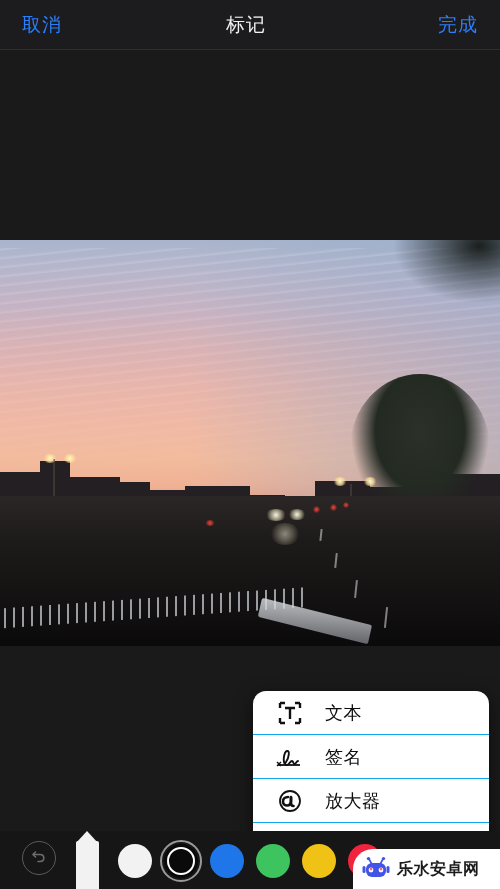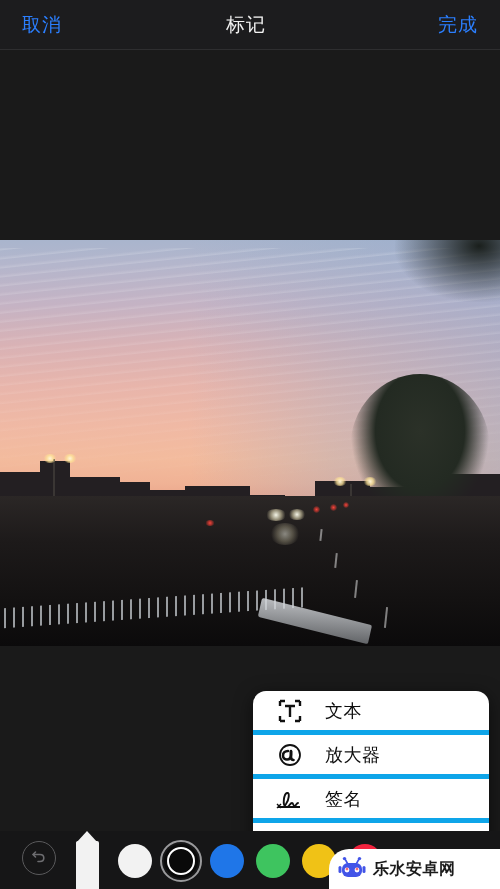--- a/index.html
+++ b/index.html
@@ -214,21 +214,21 @@
     border-radius: 13px;
     overflow: hidden;
     box-shadow: 0 4px 18px rgba(0,0,0,.55);
     z-index: 5;
   }
   .popup-row {
     display: flex;
     align-items: center;
     height: 44px;
     padding: 0 0 0 20px;
-    border-bottom: 5px solid #0ea5e9;
+    border-bottom: 1px solid #0ea5e9;
     cursor: pointer;
     box-sizing: border-box;
   }
   .popup-row .ico {
     width: 34px;
     display: flex;
     align-items: center;
     justify-content: center;
     flex: 0 0 auto;
   }
@@ -334,21 +334,21 @@
     border-radius: 50%;
     border: 2px solid #ffffff;
     box-sizing: border-box;
   }
 
   
   .watermark {
     position: absolute;
     right: 0;
     bottom: 0;
-    width: 171px;
+    width: 147px;
     height: 40px;
     background: #ffffff;
     border-top-left-radius: 20px;
     display: flex;
     align-items: center;
     padding-left: 8px;
     box-sizing: border-box;
     z-index: 9;
   }
   .wm-bot {
@@ -433,37 +433,37 @@
             <path d="M3 3 h5 M3 3 v5 M23 3 h-5 M23 3 v5 M3 23 h5 M3 23 v-5 M23 23 h-5 M23 23 v-5" stroke="#111" stroke-width="2.4" fill="none" stroke-linecap="butt"></path>
             <path d="M8 8 h10 M13 8 v11" stroke="#111" stroke-width="2.4" fill="none"></path>
           </svg>
         </span>
         <span class="lbl">文本</span>
       </div>
 
       <div class="popup-row">
         <span class="ico">
           <svg width="30" height="26" viewBox="0 0 30 26">
+            <path d="M3 21 h22" stroke="#111" stroke-width="1.8" fill="none"></path>
+            <path d="M2 18 l4 4 M6 18 l-4 4" stroke="#111" stroke-width="1.4" fill="none"></path>
+            <path d="M11 21 C7 19 9 8 12 7 c3 -1 2 7 -1 11 c-1.5 2 -1 3 1 3 c2 0 3 -4 5 -4 c1.5 0 1 3 2.5 3 c1.5 0 2 -3 3.5 -3" stroke="#111" stroke-width="1.9" fill="none" stroke-linecap="round"></path>
+          </svg>
+        </span>
+        <span class="lbl">签名</span>
+      </div>
+
+      <div class="popup-row">
+        <span class="ico">
+          <svg width="30" height="26" viewBox="0 0 30 26">
             <circle cx="15" cy="13" r="10" stroke="#111" stroke-width="1.8" fill="none"></circle>
             <path d="M13 9 c-3 0 -5 2 -5 4.5 c0 2.5 2 4 4 4 c2.5 0 4 -2 4 -5 v-3" stroke="#111" stroke-width="2.6" fill="none" stroke-linecap="round"></path>
             <path d="M16 9 v6 c0 2 1 3 2.5 3" stroke="#111" stroke-width="2.6" fill="none" stroke-linecap="round"></path>
           </svg>
         </span>
         <span class="lbl">放大器</span>
-      </div>
-
-      <div class="popup-row">
-        <span class="ico">
-          <svg width="30" height="26" viewBox="0 0 30 26">
-            <path d="M3 21 h22" stroke="#111" stroke-width="1.8" fill="none"></path>
-            <path d="M2 18 l4 4 M6 18 l-4 4" stroke="#111" stroke-width="1.4" fill="none"></path>
-            <path d="M11 21 C7 19 9 8 12 7 c3 -1 2 7 -1 11 c-1.5 2 -1 3 1 3 c2 0 3 -4 5 -4 c1.5 0 1 3 2.5 3 c1.5 0 2 -3 3.5 -3" stroke="#111" stroke-width="1.9" fill="none" stroke-linecap="round"></path>
-          </svg>
-        </span>
-        <span class="lbl">签名</span>
       </div>
 
       <div class="shapes-row">
         <div class="shape-btn">
           <svg width="26" height="26" viewBox="0 0 26 26">
             <rect x="4" y="5" width="18" height="17" stroke="#111" stroke-width="2" fill="none"></rect>
           </svg>
         </div>
         <div class="shape-btn">
           <svg width="26" height="26" viewBox="0 0 26 26">

